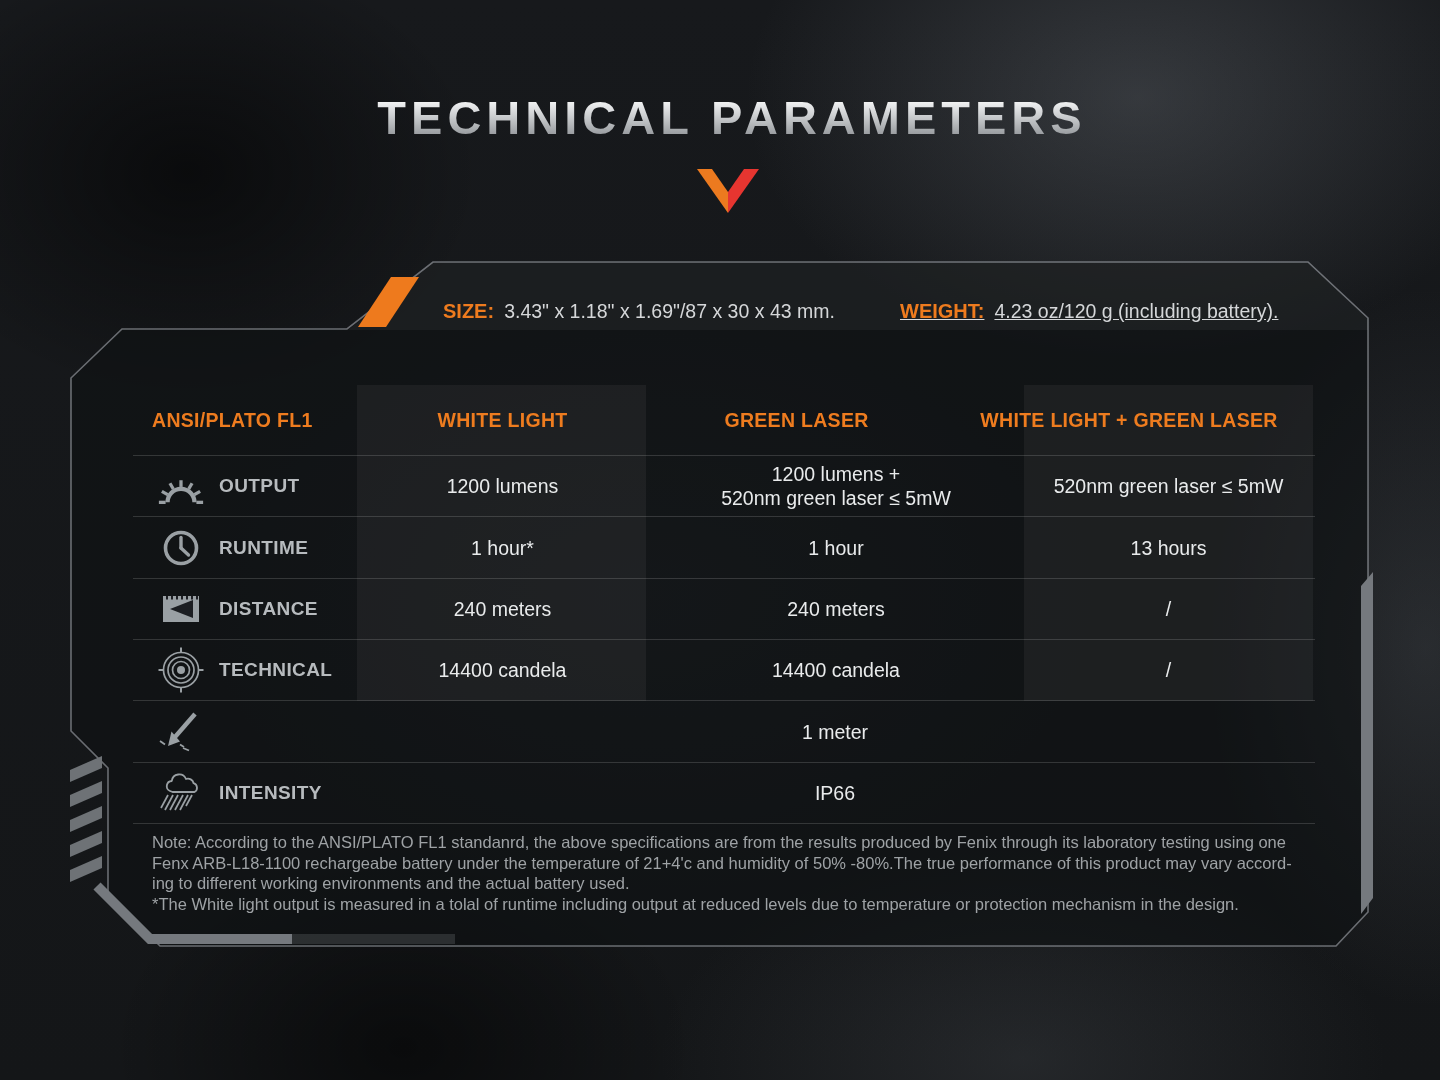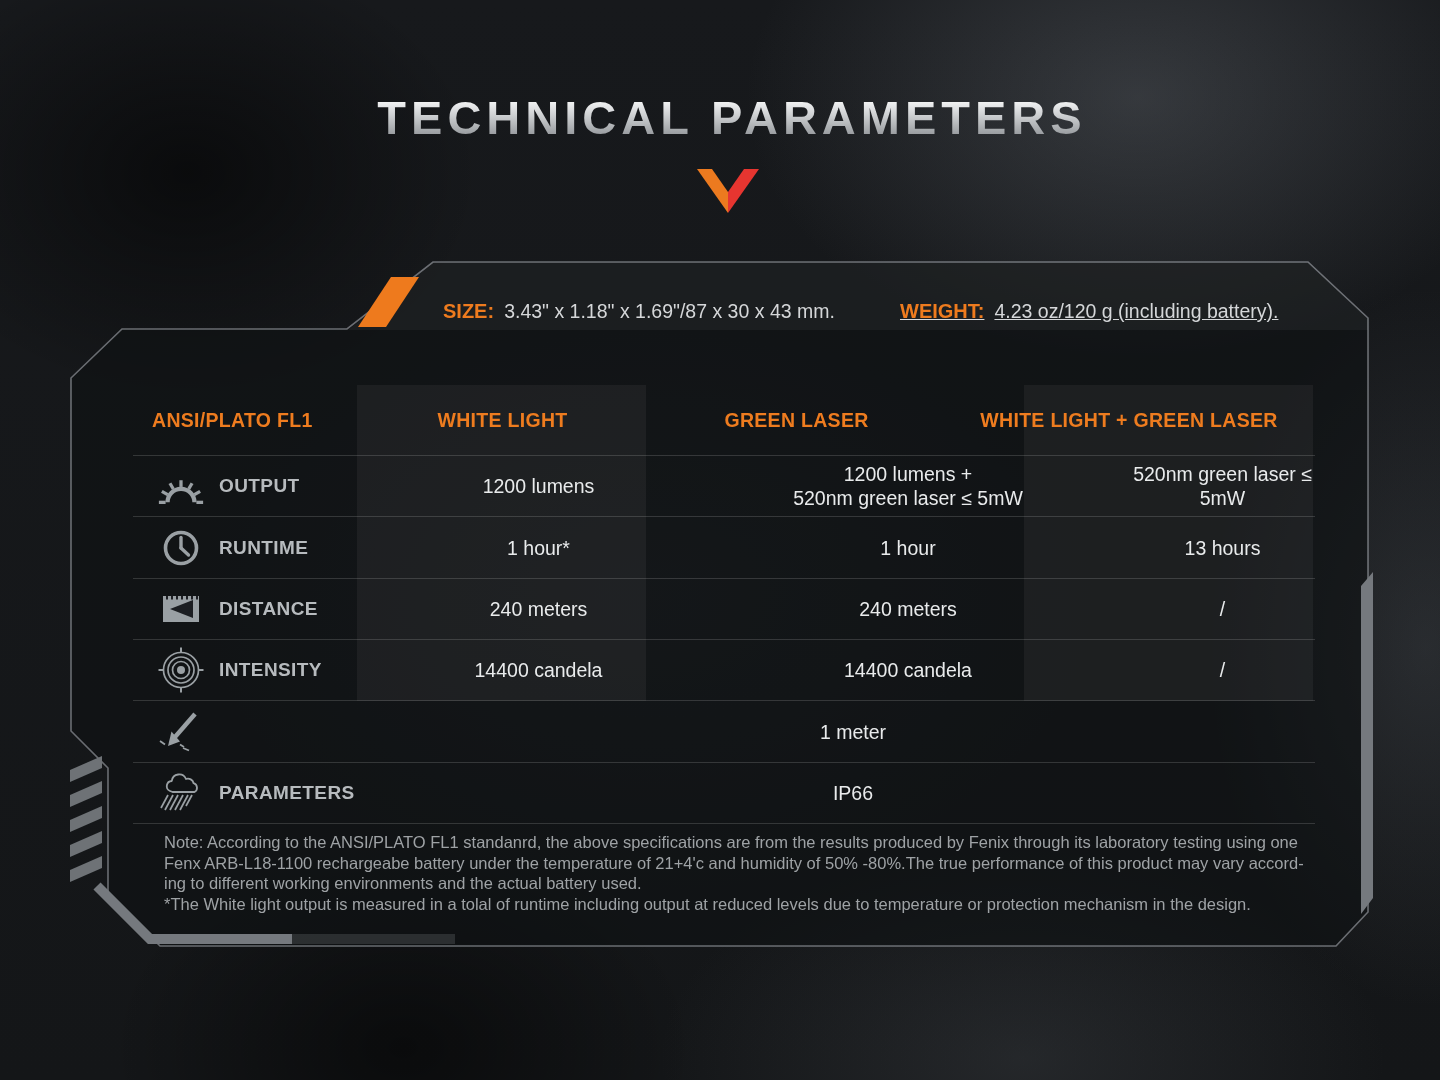--- a/index.html
+++ b/index.html
@@ -32,33 +32,33 @@
   
   .table{left:133px;top:385px;width:1182px;height:439px;}
   .band{position:absolute;top:0;height:316px;background:rgba(255,255,255,0.052);}
   .band.b2{left:224px;width:289px;}
   .band.b4{left:891px;width:289px;}
   .tgrid{position:absolute;left:0;top:0;width:1182px;height:439px;display:flex;flex-direction:column;}
   .trow{display:flex;align-items:stretch;}
   .trow + .trow{border-top:1px solid rgba(255,255,255,0.15);}
   .tgrid{border-bottom:1px solid rgba(255,255,255,0.15);box-sizing:border-box;}
   .h-row{height:71px;}
-  .d-row{height:61px;gap:36px;}
+  .d-row{height:61px;}
   .cell{display:flex;align-items:center;justify-content:center;text-align:center;
         font-size:19.5px;color:#e9ebec;white-space:pre-line;line-height:24px;}
   .cL{width:222px;justify-content:flex-start;padding-left:19px;box-sizing:border-box;}
   .c2{width:295px;}
   .c3{width:372px;}
   .c4{width:293px;flex:1;}
   .cSpan{flex:1;}
   .hcell{font-weight:bold;color:#ee7c1f;font-size:19.5px;letter-spacing:0.3px;text-align:center;}
   .rlabel{font-weight:bold;color:#b7bbbe;font-size:19px;letter-spacing:0.4px;}
   .icon{display:inline-flex;width:58px;justify-content:center;margin-right:9px;color:#9aa0a4;flex:none;}
   
-  .note{left:164px;top:832px;width:1165px;color:#9ea2a5;font-size:16.5px;line-height:20.5px;}
+  .note{left:152px;top:832px;width:1165px;color:#9ea2a5;font-size:16.5px;line-height:20.5px;}
   .note div{white-space:nowrap;}
 </style>
 </head>
 <body>
 
 <div class="stage">
 
   <svg class="abs frame" width="1440" height="1080" viewBox="0 0 1440 1080">
 
     <path d="M433 262 L1308 262 L1368 318 L1368 912 L1336 946 L160 946 L108 893 L108 768 L71 731 L71 378 L122 329 L347 329 Z" fill="rgba(15,17,20,0.62)" stroke="rgba(178,183,189,0.55)" stroke-width="1.6"></path>
@@ -181,21 +181,21 @@
               <circle cx="23" cy="23" r="13" fill="none" stroke="currentColor" stroke-width="1.7"></circle>
               <circle cx="23" cy="23" r="17.5" fill="none" stroke="currentColor" stroke-width="1.7"></circle>
               <g stroke="currentColor" stroke-width="2">
                 <line x1="23" y1="0.5" x2="23" y2="6"></line>
                   <line x1="23" y1="40" x2="23" y2="45.5"></line>
                 <line x1="0.5" y1="23" x2="6" y2="23"></line>
                   <line x1="40" y1="23" x2="45.5" y2="23"></line>
               </g>
             </svg>
           </span>
-          <span class="rlabel">INTENSITY</span>
+          <span class="rlabel">TECHNICAL</span>
         </div>
         <div class="cell c2">14400 candela</div>
         <div class="cell c3">14400 candela</div>
         <div class="cell c4">/</div>
       </div>
 
       <div class="trow d-row">
         <div class="cell cL">
           <span class="icon">
             <svg width="44" height="42" viewBox="0 0 44 42">
@@ -220,21 +220,21 @@
               <g stroke="currentColor" stroke-width="1.7">
                 <line x1="10" y1="23" x2="3" y2="36"></line>
                 <line x1="15" y1="23" x2="7" y2="38"></line>
                 <line x1="20" y1="23" x2="12" y2="38"></line>
                 <line x1="25" y1="23" x2="17" y2="38"></line>
                 <line x1="30" y1="23" x2="22" y2="38"></line>
                 <line x1="34" y1="23" x2="28" y2="34"></line>
               </g>
             </svg>
           </span>
-          <span class="rlabel">PARAMETERS</span>
+          <span class="rlabel">INTENSITY</span>
         </div>
         <div class="cell cSpan">IP66</div>
       </div>
     </div>
   </div>
 
   <div class="abs note">
     <div>Note: According to the ANSI/PLATO FL1 standanrd, the above specifications are from the results produced by Fenix through its laboratory testing using one</div>
     <div>Fenx ARB-L18-1100 rechargeabe battery under the temperature of 21+4'c and humidity of 50% -80%.The true performance of this product may vary accord-</div>
     <div>ing to different working environments and the actual battery used.</div>

